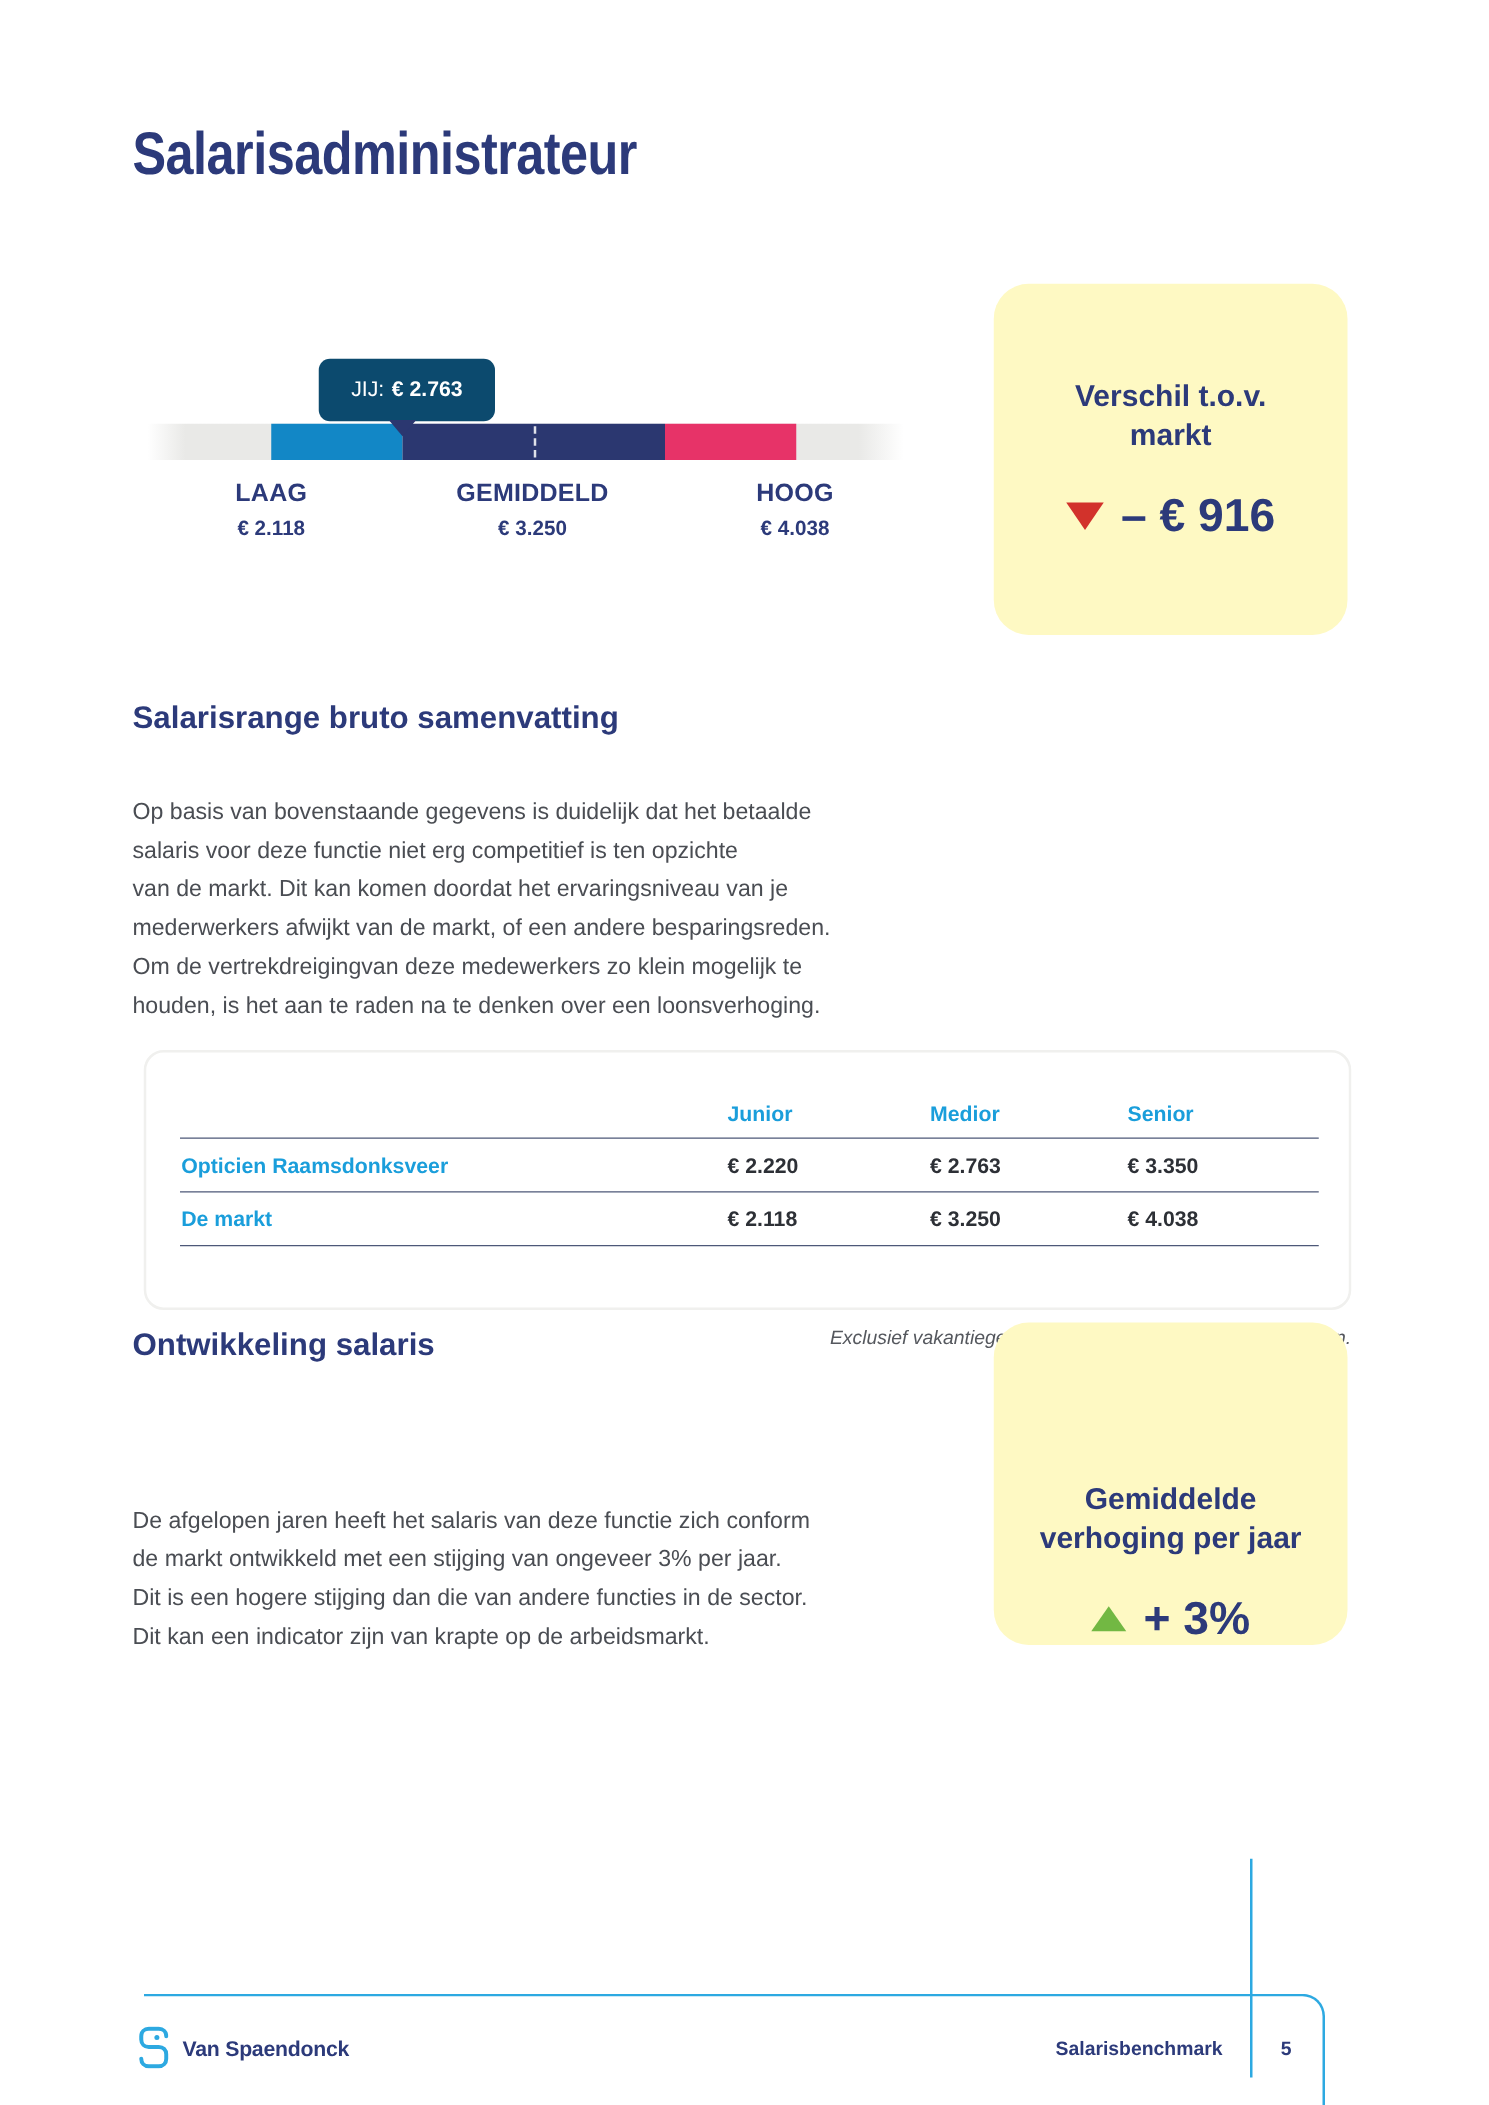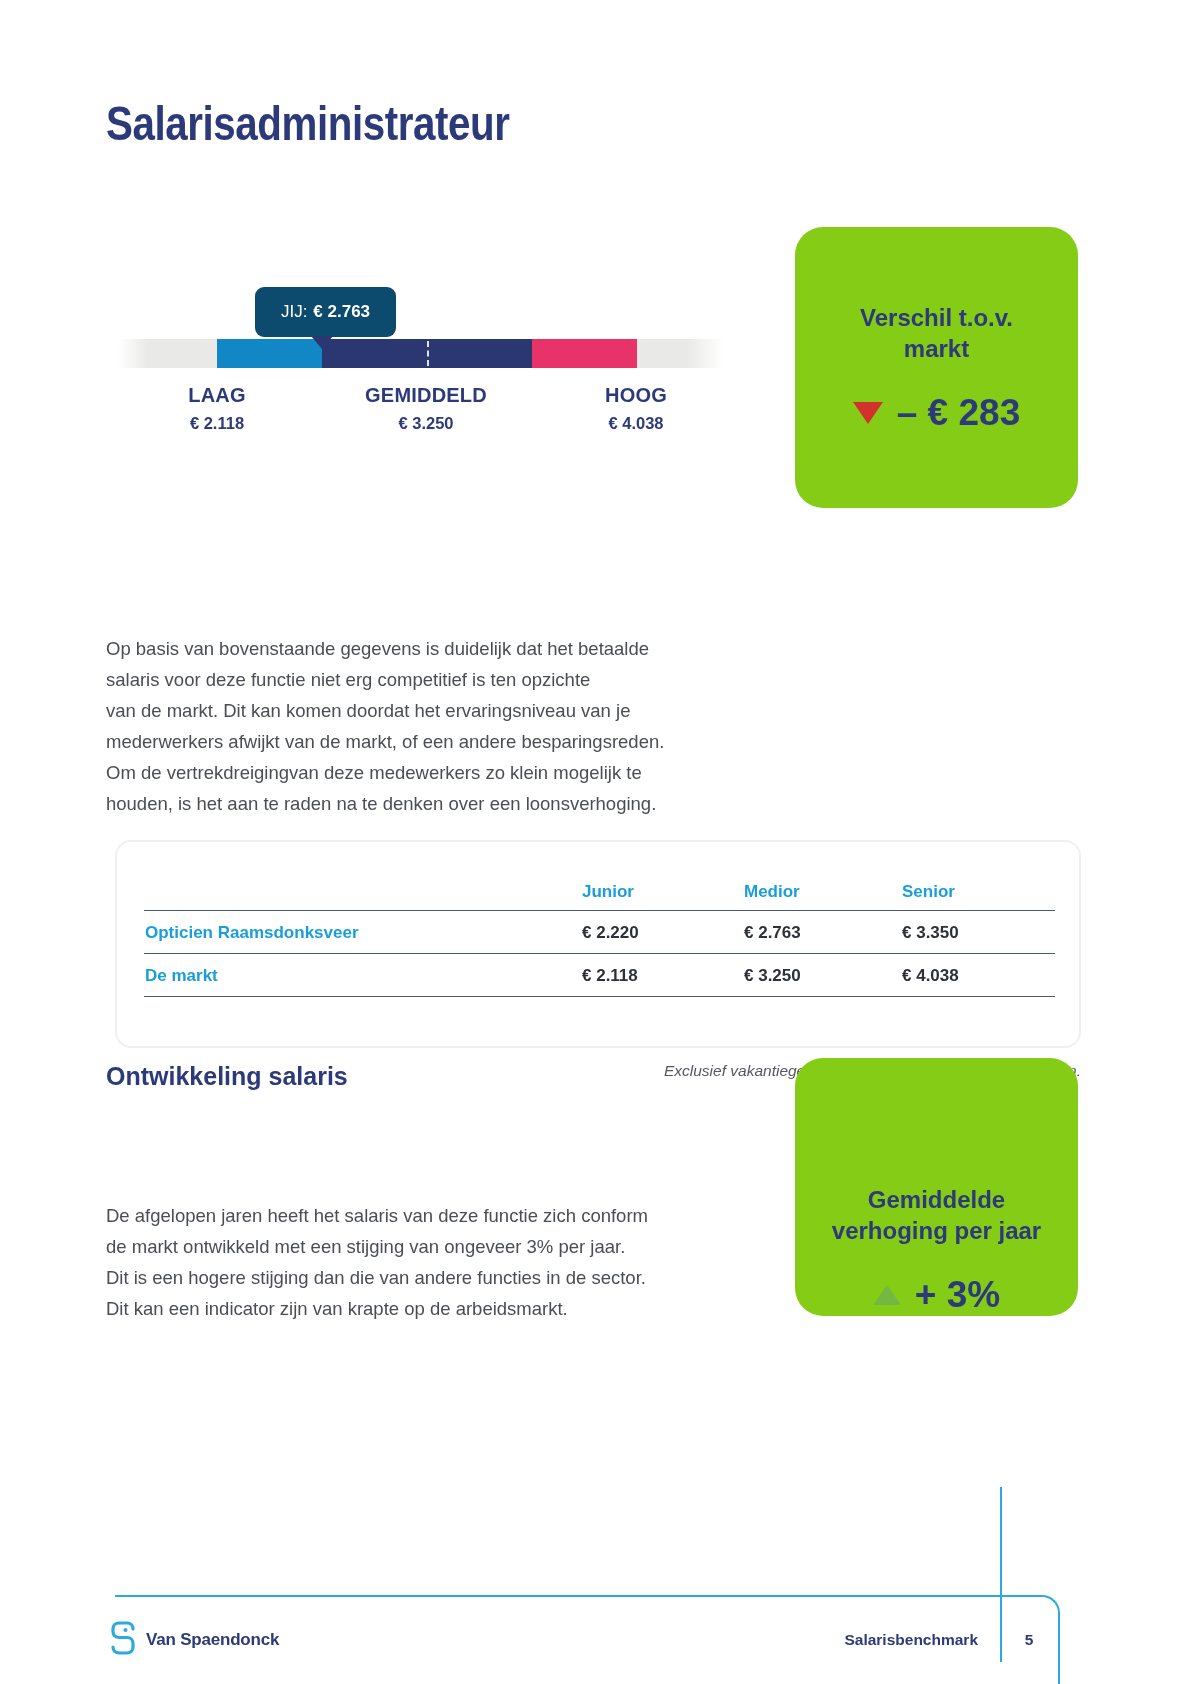--- a/index.html
+++ b/index.html
@@ -48,21 +48,21 @@
   }
   .range-marker{position:absolute;top:384px;width:180px;text-align:center;color:#2c3a7a;}
   .range-marker .m-label{font-size:20px;font-weight:700;letter-spacing:0.2px;}
   .range-marker .m-value{font-size:16.5px;font-weight:700;margin-top:7px;}
   .marker-laag{left:127px;}      
   .marker-gemiddeld{left:336px;} 
   .marker-hoog{left:546px;}      
   
   .side-card{
     position:absolute;left:795px;width:283px;
-    background:#84cc16;border-radius:28px;
+    background:#fef9c3;border-radius:28px;
     display:flex;flex-direction:column;align-items:center;
     text-align:center;
   }
   .card-diff{top:227px;height:281px;padding-top:0;justify-content:center;}
   .card-increase{top:1058px;height:258px;justify-content:flex-end;}
   .side-card .card-title{
     font-size:24px;font-weight:700;color:#2c3a7a;line-height:31px;
     width:220px;
   }
   .side-card .card-value-row{
@@ -177,24 +177,25 @@
     <div class="range-marker marker-hoog">
       <div class="m-label">HOOG</div>
       <div class="m-value">€ 4.038</div>
     </div>
   </div>
 
   <div class="side-card card-diff">
     <div class="card-title">Verschil t.o.v. markt</div>
     <div class="card-value-row">
       <span class="tri-down"></span>
-      <span class="card-value">– € 283</span>
-    </div>
-  </div>
-
+      <span class="card-value">– € 916</span>
+    </div>
+  </div>
+
+  <div class="section-heading heading-summary">Salarisrange bruto samenvatting</div>
   <p class="body-par par-summary">Op basis van bovenstaande gegevens is duidelijk dat het betaalde
 salaris voor deze functie niet erg competitief is ten opzichte
 van de markt. Dit kan komen doordat het ervaringsniveau van je
 mederwerkers afwijkt van de markt, of een andere besparingsreden.
 Om de vertrekdreigingvan deze medewerkers zo klein mogelijk te
 houden, is het aan te raden na te denken over een loonsverhoging.</p>
 
   <div class="table-card">
     <div class="t-colhead col-junior">Junior</div>
     <div class="t-colhead col-medior">Medior</div>

